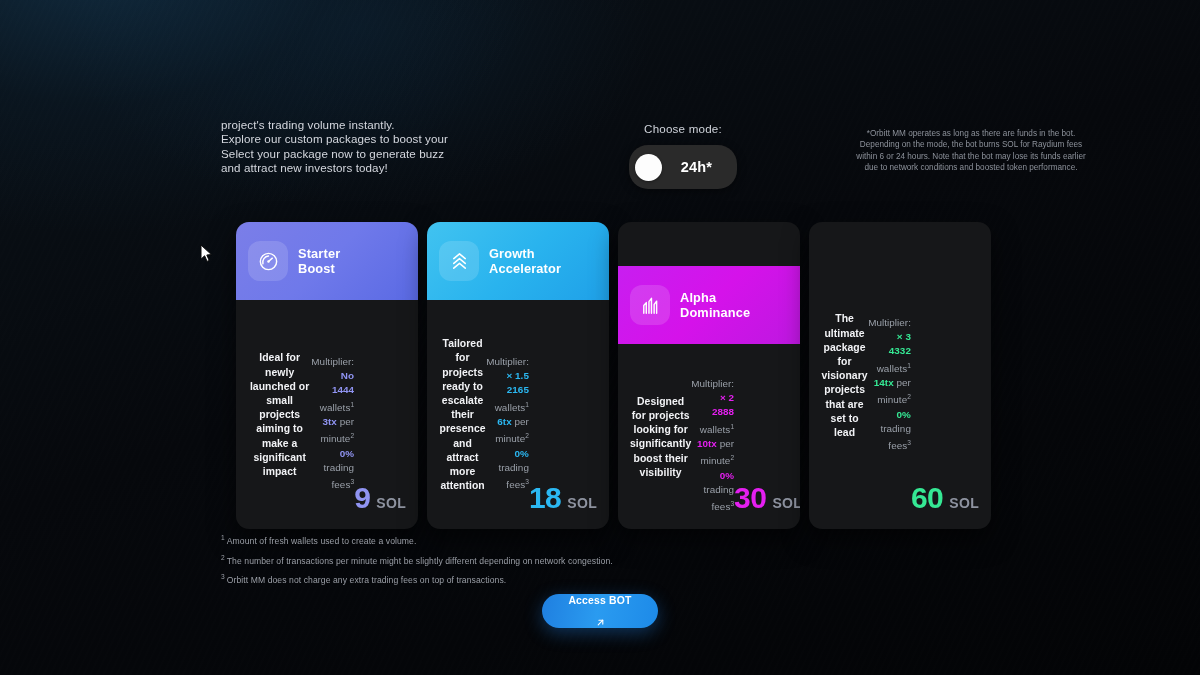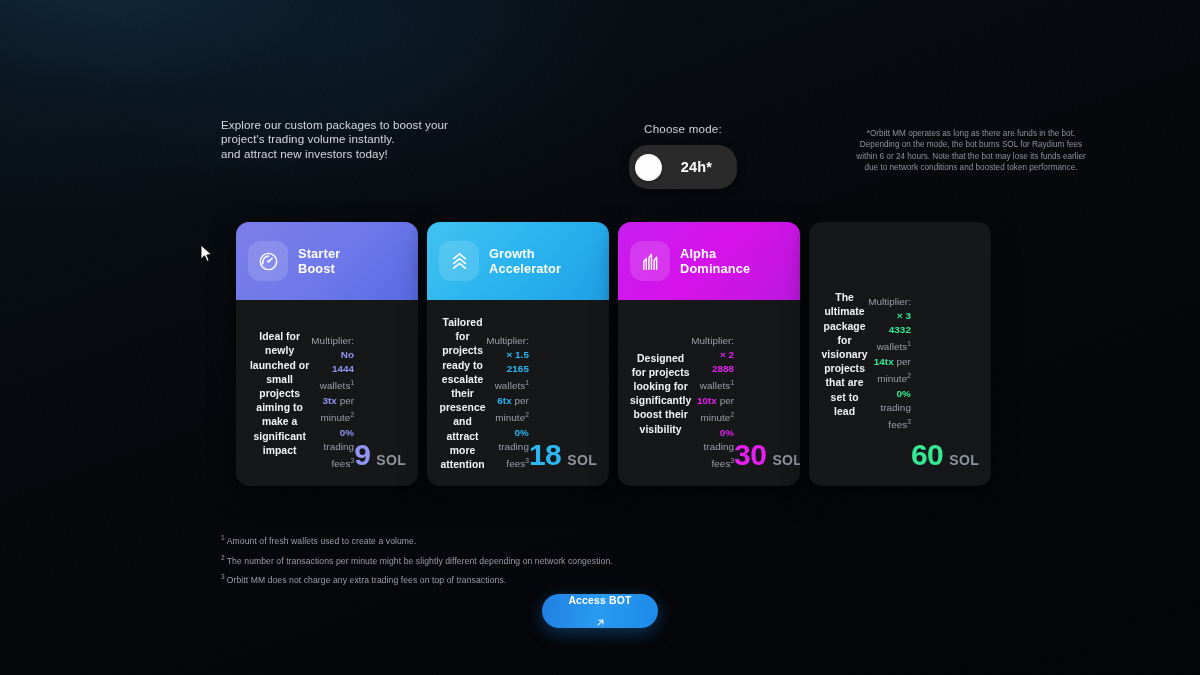--- a/index.html
+++ b/index.html
@@ -184,21 +184,21 @@
     gap: 6px;
   }
   .price-amount { font-size: 30px; font-weight: bold; letter-spacing: -.5px; }
   .price-unit { font-size: 14px; font-weight: bold; color: #8e93a0; letter-spacing: .3px; }
 
   
   .card-1 .card-head { background: linear-gradient(135deg, #7b7ee8 0%, #6f79ea 50%, #5a6ae4 100%); }
   .card-1 .spec-list b, .card-1 .price-amount { color: #9094f2; }
   .card-2 .card-head { background: linear-gradient(135deg, #41c3f0 0%, #29b3ee 52%, #1fa0e8 100%); }
   .card-2 .spec-list b, .card-2 .price-amount { color: #2bb8f2; }
-  .card-3 .card-head { background: linear-gradient(135deg, #c81ef0 0%, #d512ea 50%, #bd18e0 100%); }
+  .card-3 .card-head { background: linear-gradient(135deg, #c81ef0 0%, #d512ea 50%, #bd18e0 100%); margin-top: 44px; }
   .card-3 .spec-list b, .card-3 .price-amount { color: #e41ff0; }
   .card-4 .card-head { background: linear-gradient(135deg, #3ce9a0 0%, #2fe3a8 50%, #1fd9b0 100%); }
   .card-4 .spec-list b, .card-4 .price-amount { color: #35e894; }
 
   
   #footnotes {
     position: absolute;
     top: 530px;
     left: 221px;
     width: 700px;
@@ -247,22 +247,23 @@
 <body>
 
 <div id="page">
 
   <div id="bg-glow"></div>
   <div id="bg-noise"></div>
 
   <div id="top-row">
 
     <div id="intro-block">
+      <div class="line">project's trading volume instantly.</div>
       <div class="line">Explore our custom packages to boost your</div>
-      <div class="line">project's trading volume instantly.</div>
+      <div class="line">Select your package now to generate buzz</div>
       <div class="line">and attract new investors today!</div>
     </div>
 
     <div id="mode-block">
       <div id="mode-label">Choose mode:</div>
       <div id="mode-toggle">
         <div id="toggle-knob"></div>
         <div id="toggle-text">24h*</div>
       </div>
     </div>

